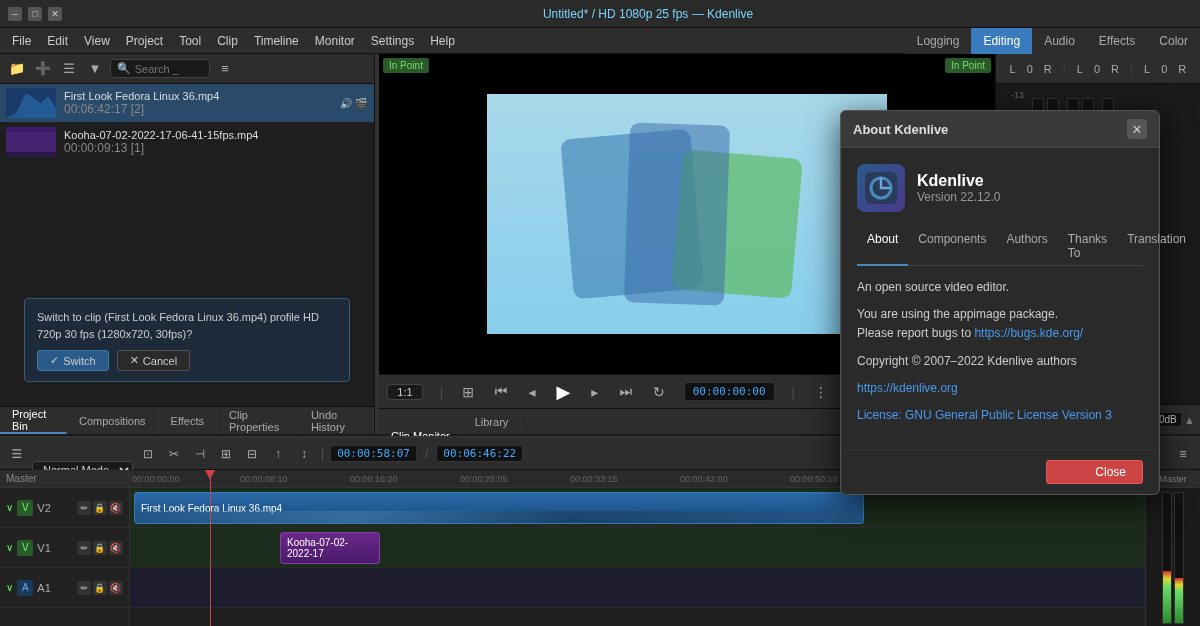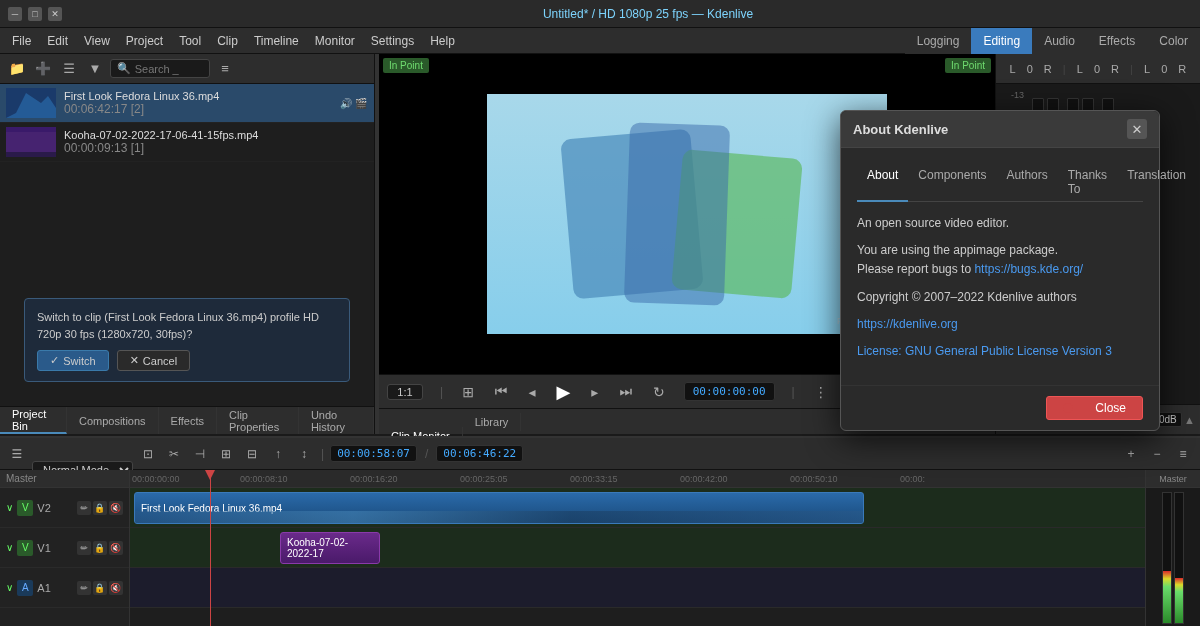--- a/index.html
+++ b/index.html
@@ -457,20 +457,33 @@
   </div>
 </div>
 
 <div class="dialog-overlay">
   <div class="dialog">
     <div class="dialog-titlebar">
       <span class="dialog-title">About Kdenlive</span>
       <button class="dialog-close">✕</button>
     </div>
     <div class="dialog-body">
+      <div class="app-header">
+        <div class="app-icon">
+          <svg width="32" height="32" viewBox="0 0 32 32">
+            <rect width="32" height="32" rx="6" fill="#2a3a5a"></rect>
+            <circle cx="16" cy="16" r="10" fill="none" stroke="#4a8aba" stroke-width="3"></circle>
+            <path d="M16 6 L16 16 L24 16" stroke="#6aaada" stroke-width="2.5" fill="none" stroke-linecap="round"></path>
+          </svg>
+        </div>
+        <div>
+          <div class="app-name">Kdenlive</div>
+          <div class="app-version">Version 22.12.0</div>
+        </div>
+      </div>
 
       <div class="dialog-tabs">
         <div class="dtab active">About</div>
         <div class="dtab">Components</div>
         <div class="dtab">Authors</div>
         <div class="dtab">Thanks To</div>
         <div class="dtab">Translation</div>
       </div>
 
       <div class="dialog-content">

